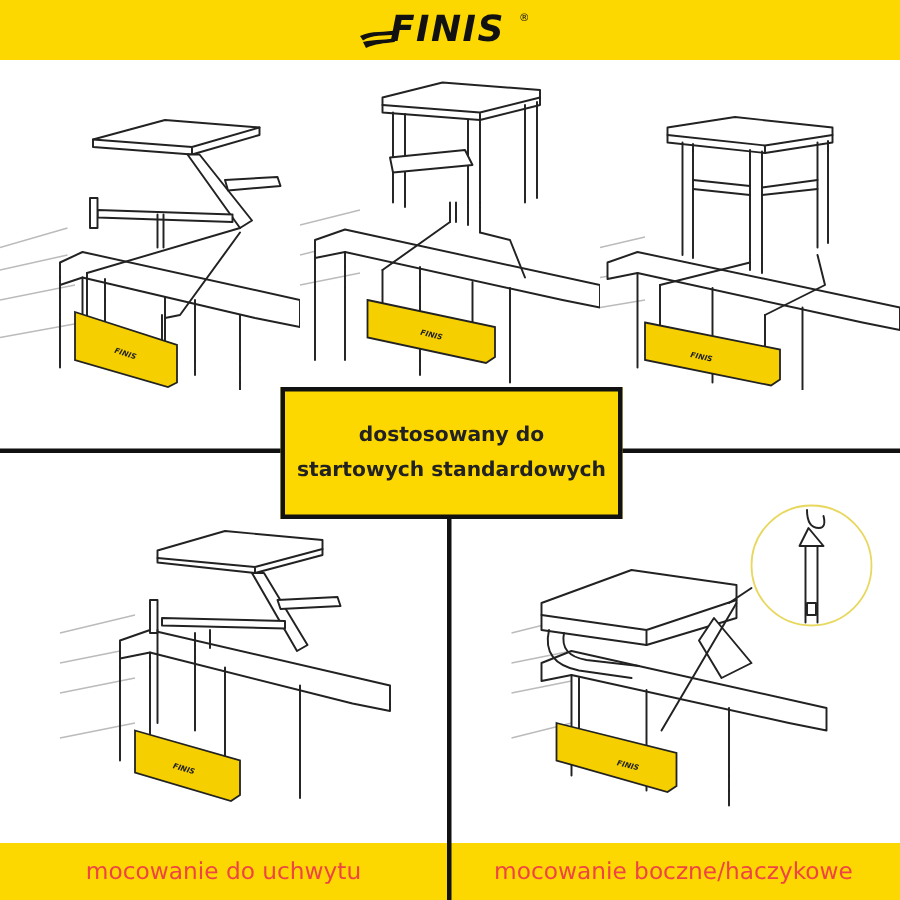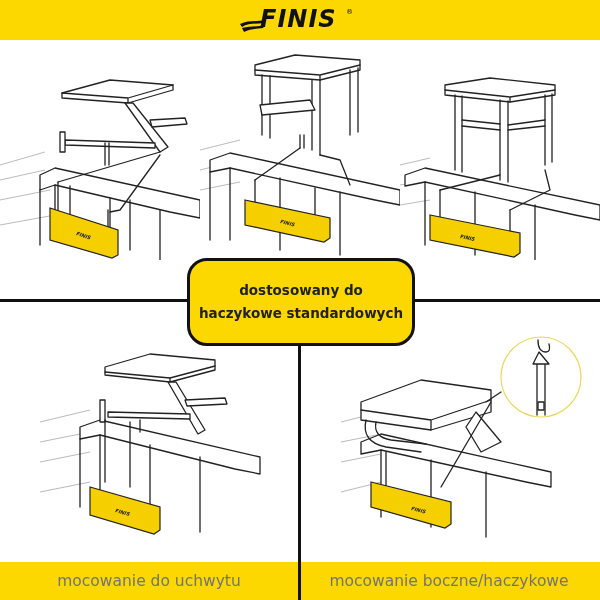--- a/index.html
+++ b/index.html
@@ -2,24 +2,24 @@
 <html><head>
 <meta charset="utf-8">
 <style>
   html,body{margin:0;padding:0;}
   body{width:600px;height:600px;position:relative;background:#fff;overflow:hidden;font-family:"DejaVu Sans","Liberation Sans",sans-serif;}
   .topbar{position:absolute;left:0;top:0;width:600px;height:40px;background:#fdd800;}
   .logo{position:absolute;left:238px;top:6px;width:124px;height:28px;}
   .logo-text{position:absolute;left:22px;top:-1px;font-family:"DejaVu Sans",sans-serif;font-weight:bold;font-style:italic;font-size:24px;color:#111;letter-spacing:1px;}
   .hline{position:absolute;left:0;top:299px;width:600px;height:3px;background:#111;}
   .vline{position:absolute;left:298px;top:300px;width:3px;height:300px;background:#111;}
-  .callout{position:absolute;left:187px;top:258px;width:222px;height:82px;background:#fdd800;border:3px solid #111;border-radius:20px;display:flex;align-items:center;justify-content:center;text-align:center;}
+  .callout{position:absolute;left:187px;top:258px;width:222px;height:82px;background:#fdd800;border:3px solid #111;border-radius:0;display:flex;align-items:center;justify-content:center;text-align:center;}
   .callout-text{font-family:"DejaVu Sans",sans-serif;font-weight:bold;font-size:13.5px;line-height:23px;color:#222;}
   .bottombar{position:absolute;left:0;top:562px;width:600px;height:38px;background:#fdd800;}
-  .bottom-label{position:absolute;top:562px;height:38px;line-height:38px;font-family:"DejaVu Sans",sans-serif;font-size:15.5px;color:#737373;text-align:center;}
+  .bottom-label{position:absolute;top:562px;height:38px;line-height:38px;font-family:"DejaVu Sans",sans-serif;font-size:15.5px;color:#ef4444;text-align:center;}
   .bl-left{left:0;width:298px;}
   .bl-right{left:301px;width:296px;}
   .bottom-vline{position:absolute;left:298px;top:562px;width:3px;height:38px;background:#111;}
   .illus{position:absolute;}
   .illus svg{display:block;}
   .ln{fill:none;stroke:#222;stroke-width:1.3;stroke-linejoin:round;stroke-linecap:round;}
   .lnw{fill:#fff;stroke:#222;stroke-width:1.3;stroke-linejoin:round;}
   .grey{fill:none;stroke:#bbb;stroke-width:1;}
   .yel{fill:#f5cf00;stroke:#222;stroke-width:1.2;}
 </style>
@@ -124,20 +124,20 @@
     <text x="110" y="208" font-size="5" font-style="italic" font-weight="bold" fill="#222" transform="rotate(14 110 208)">FINIS</text>
   </svg>
 </div>
 
 <div class="hline"></div>
 <div class="vline"></div>
 
 <div class="callout">
   <div class="callout-text">
     <div>dostosowany do</div>
-    <div>haczykowe standardowych</div>
+    <div>startowych standardowych</div>
   </div>
 </div>
 
 <div class="bottombar"></div>
 <div class="bottom-vline"></div>
 <div class="bottom-label bl-left">mocowanie do uchwytu</div>
 <div class="bottom-label bl-right">mocowanie boczne/haczykowe</div>
 
 </body></html>

